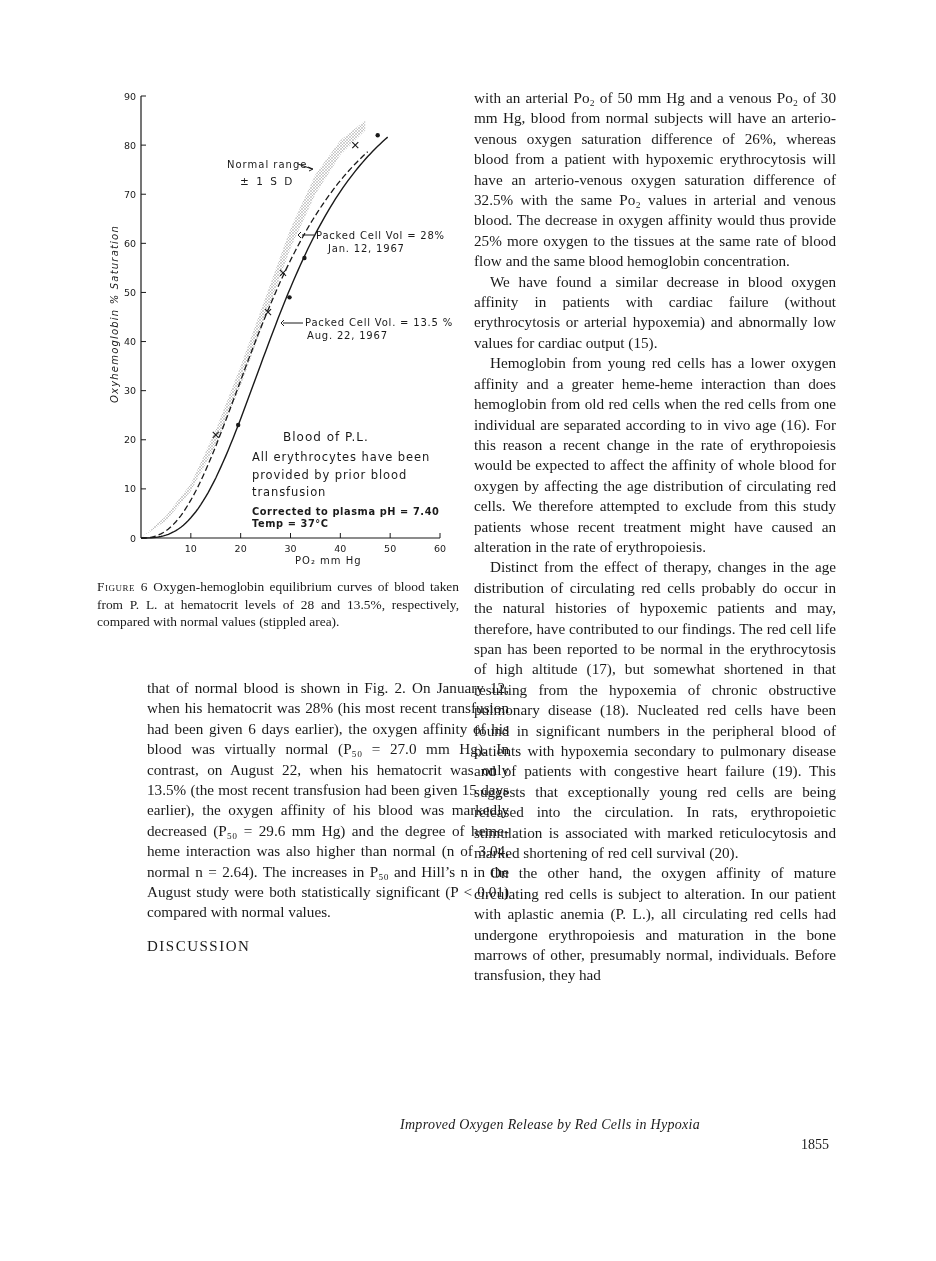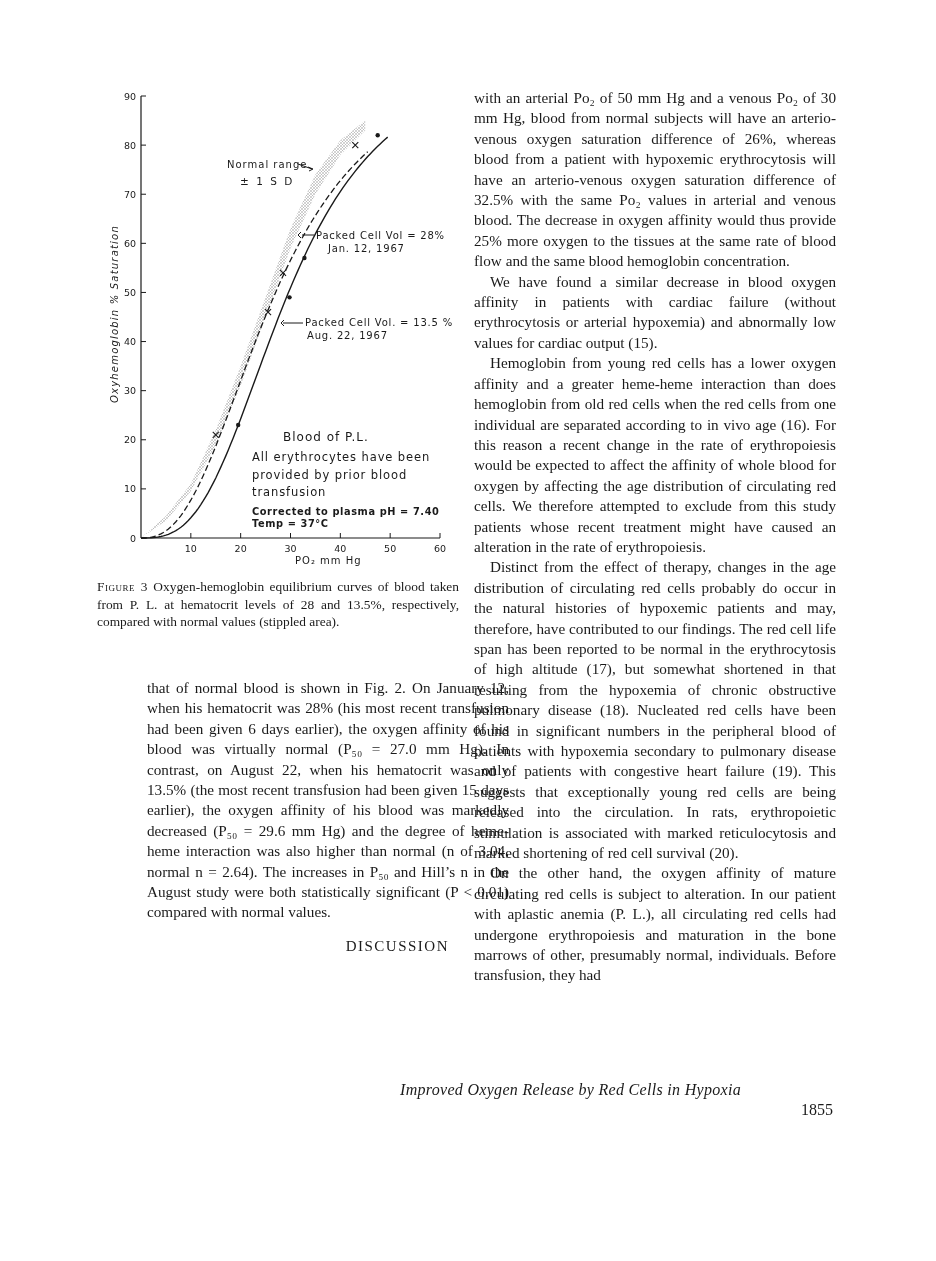--- a/index.html
+++ b/index.html
@@ -10,22 +10,22 @@
   .col-left { left: 106px; width: 362px; margin-left: 41px; }
   .col-right { left: 474px; width: 362px; font-family: Liberation Serif, serif; }
   .para { margin: 0; }
   .indent { text-indent: 16px; }
   .figure { position: absolute; left: 100px; top: 85px; width: 365px; height: 485px; }
   .figure svg { position: absolute; left: 0; top: 0; }
   .chart-text { font-family: "DejaVu Sans", sans-serif; fill: #1a1a1a; }
   .caption { position: absolute; left: 97px; top: 578px; width: 362px; font-size: 13.4px;
              line-height: 17.6px; text-align: justify; }
   .smallcaps { font-variant: small-caps; letter-spacing: 0.5px; }
-  .heading { text-align: right; letter-spacing: 1.5px; font-size: 15px; margin: 13px 0 9px 0; padding-right: 60px; }
-  .footer { position: absolute; top: 1081px; font-size: 16px; }
+  .heading { text-align: left; letter-spacing: 1.5px; font-size: 15px; margin: 13px 0 9px 0; padding-right: 60px; }
+  .footer { position: absolute; top: 1117px; font-size: 14px; }
   .footer-title { left: 400px; font-style: italic; letter-spacing: 0.3px; }
   .footer-page { left: 801px; margin-top: 20px; }
 </style>
 </head>
 <body>
 
 <div class="page">
 
   <div class="figure">
     <svg id="chart-svg" width="365" height="485" viewBox="0 0 365 485">
@@ -109,21 +109,21 @@
         <text class="chart-text" x="152" y="411" font-size="11.5" letter-spacing="0.9">transfusion</text>
         <text class="chart-text" x="152" y="430" font-size="9.8" font-weight="bold" letter-spacing="0.6">Corrected to plasma pH = 7.40</text>
         <text class="chart-text" x="152" y="442" font-size="9.8" font-weight="bold" letter-spacing="0.6">Temp = 37°C</text>
       </g>
       <text id="ylabel" class="chart-text" font-size="10" font-style="italic" letter-spacing="1.2" transform="translate(18 318) rotate(-90)">Oxyhemoglobin % Saturation</text>
       <text id="xlabel" class="chart-text" x="195" y="479" font-size="10" letter-spacing="1">PO₂ mm Hg</text>
     </svg>
   </div>
 
   <div class="caption">
-    <span class="smallcaps">Figure 3</span><span> Oxygen-hemoglobin equilibrium curves of blood taken from P. L. at hematocrit levels of 28 and 13.5%, respectively, compared with normal values (stippled area).</span>
+    <span class="smallcaps">Figure 6</span><span> Oxygen-hemoglobin equilibrium curves of blood taken from P. L. at hematocrit levels of 28 and 13.5%, respectively, compared with normal values (stippled area).</span>
   </div>
 
   <div class="col col-left" style="top: 678px;">
     <p class="para">that of normal blood is shown in Fig. 2. On January 12, when his hematocrit was 28% (his most recent transfusion had been given 6 days earlier), the oxygen affinity of his blood was virtually normal (P₅₀ = 27.0 mm Hg). In contrast, on August 22, when his hematocrit was only 13.5% (the most recent transfusion had been given 15 days earlier), the oxygen affinity of his blood was markedly decreased (P₅₀ = 29.6 mm Hg) and the degree of heme-heme interaction was also higher than normal (n of 3.04, normal n = 2.64). The increases in P₅₀ and Hill’s n in the August study were both statistically significant (P &lt; 0.01) compared with normal values.</p>
     <div class="heading">DISCUSSION</div>
   </div>
 
   <div class="col col-right" style="top: 88px;">
     <p class="para">with an arterial Po₂ of 50 mm Hg and a venous Po₂ of 30 mm Hg, blood from normal subjects will have an arterio-venous oxygen saturation difference of 26%, whereas blood from a patient with hypoxemic erythrocytosis will have an arterio-venous oxygen saturation difference of 32.5% with the same Po₂ values in arterial and venous blood. The decrease in oxygen affinity would thus provide 25% more oxygen to the tissues at the same rate of blood flow and the same blood hemoglobin concentration.</p>
     <p class="para indent">We have found a similar decrease in blood oxygen affinity in patients with cardiac failure (without erythrocytosis or arterial hypoxemia) and abnormally low values for cardiac output (15).</p>

